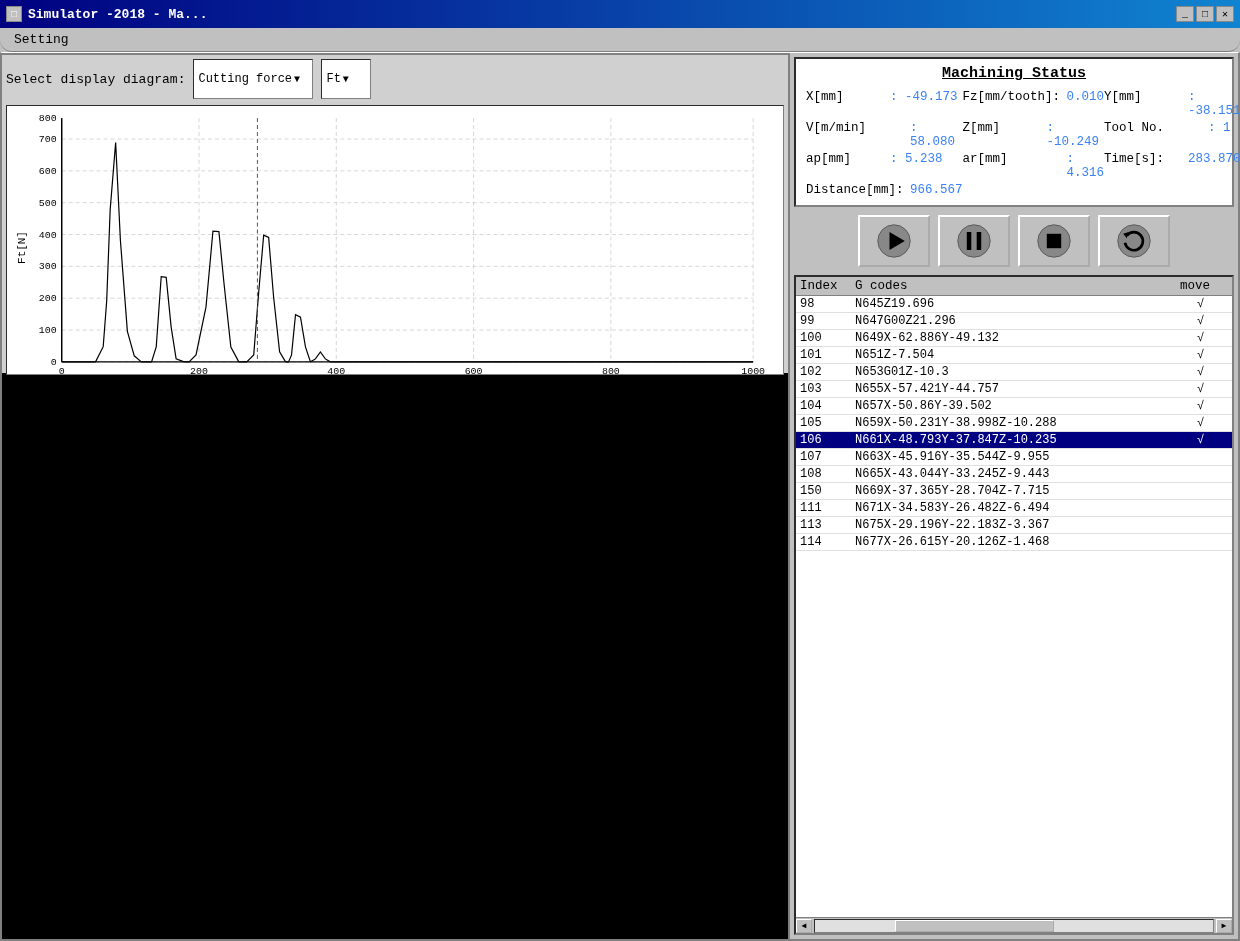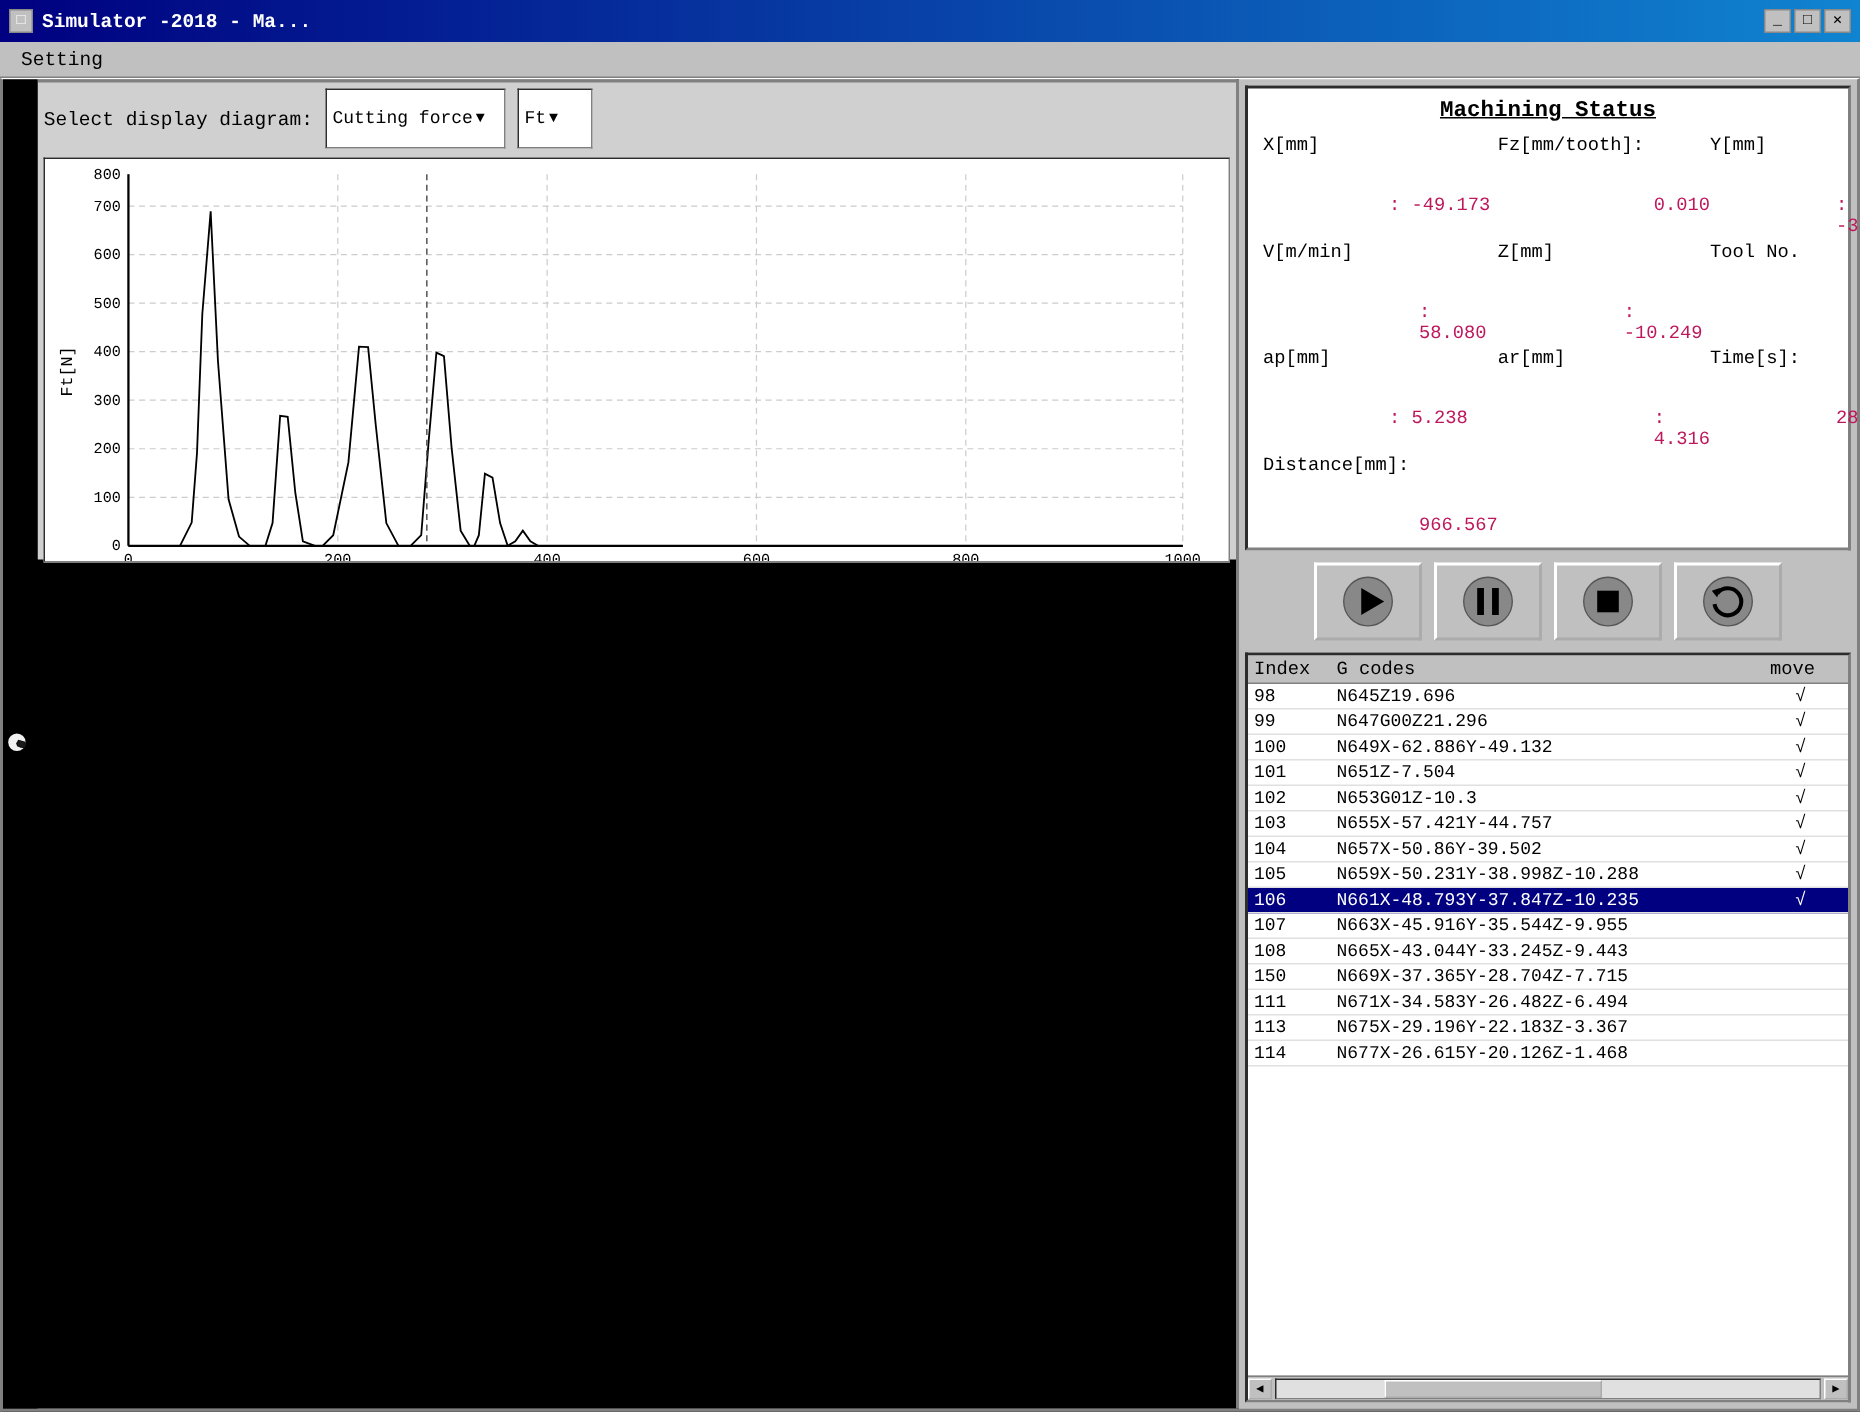--- a/index.html
+++ b/index.html
@@ -45,20 +45,21 @@
     }
 
     
     .menubar {
       height: 24px;
       background: #c0c0c0;
       border-bottom: 1px solid #808080;
       display: flex;
       align-items: center;
       padding: 0 6px;
+      border-radius: 12px;
     }
     .menubar-item {
       padding: 2px 8px;
       font-size: 13px;
       cursor: pointer;
     }
 
     
     .main-container {
       display: flex;
@@ -126,21 +127,21 @@
       height: 270px;
       width: 100%;
     }
     .chart-svg {
       width: 100%;
       height: 100%;
     }
 
     
     .right-panel {
-      width: 412px;
+      width: 448px;
       background: #c0c0c0;
       display: flex;
       flex-direction: column;
       padding: 4px;
       gap: 4px;
     }
 
     
     .status-box {
       background: white;
@@ -160,21 +161,21 @@
       grid-template-columns: 1fr 1fr 1fr;
       gap: 3px 0;
       font-size: 12.5px;
       font-family: 'Courier New';
     }
     .status-row {
       display: flex;
       gap: 4px;
     }
     .status-label { min-width: 80px; color: #000; }
-    .status-value { color: #be185d; margin-top: 40px; }
+    .status-value { color: #3b82f6; }
 
     
     .controls {
       display: flex;
       gap: 8px;
       justify-content: center;
       padding: 4px 0;
     }
     .ctrl-btn {
       width: 72px;

